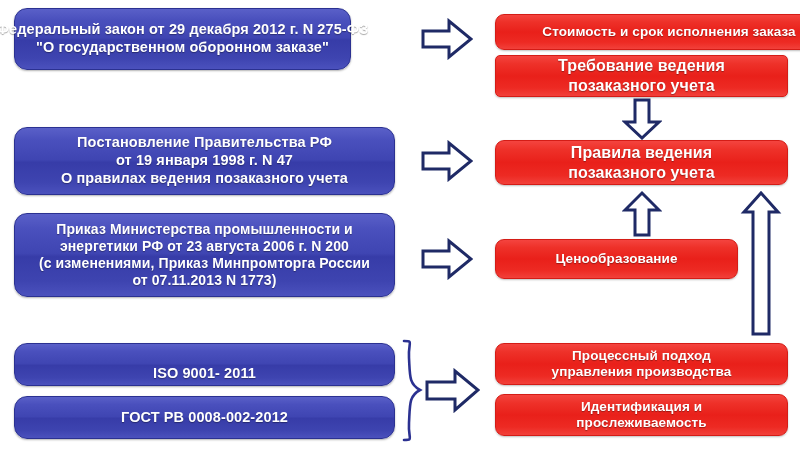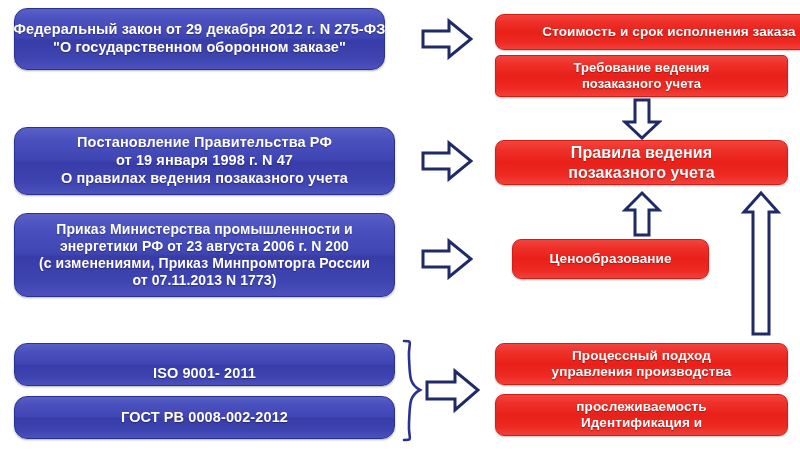--- a/index.html
+++ b/index.html
@@ -57,21 +57,21 @@
   .box span.line { display: block; white-space: nowrap; }
   .box .txt { display: block; }
   .arrow-svg { position: absolute; }
   .brace-svg { position: absolute; }
 </style>
 </head>
 <body>
 
 <div id="canvas">
 
-  <div class="box box-blue" style="left:14px; top:8px; width:371px; height:62px; font-size:14.5px;">
+  <div class="box box-blue" style="left:14px; top:8px; width:337px; height:62px; font-size:14.5px;">
     <div class="txt">
       <span class="line">Федеральный закон от 29 декабря 2012 г. N 275-ФЗ</span>
       <span class="line">"О государственном оборонном заказе"</span>
     </div>
   </div>
 
   <div class="box box-blue" style="left:14px; top:127px; width:381px; height:68px; font-size:14.5px;">
     <div class="txt">
       <span class="line">Постановление Правительства РФ</span>
       <span class="line">от 19 января 1998 г. N 47</span>
@@ -99,51 +99,51 @@
       <span class="line">ГОСТ РВ 0008-002-2012</span>
     </div>
   </div>
 
   <div class="box box-red" style="left:495px; top:14px; width:348px; height:36px; font-size:13.5px;">
     <div class="txt">
       <span class="line">Стоимость и срок исполнения заказа</span>
     </div>
   </div>
 
-  <div class="box box-red" style="left:495px; top:55px; width:293px; height:42px; font-size:13px; border-radius:5px;">
+  <div class="box box-red" style="left:495px; top:55px; width:293px; height:42px; font-size:16px; border-radius:5px;">
     <div class="txt">
       <span class="line">Требование ведения</span>
       <span class="line">позаказного учета</span>
     </div>
   </div>
 
   <div class="box box-red" style="left:495px; top:140px; width:293px; height:45px; font-size:16px;">
     <div class="txt">
       <span class="line">Правила ведения</span>
       <span class="line">позаказного учета</span>
     </div>
   </div>
 
-  <div class="box box-red" style="left:495px; top:239px; width:197px; height:40px; font-size:13.5px;margin-left:17px;">
+  <div class="box box-red" style="left:495px; top:239px; width:243px; height:40px; font-size:13.5px;">
     <div class="txt">
       <span class="line">Ценообразование</span>
     </div>
   </div>
 
   <div class="box box-red" style="left:495px; top:343px; width:293px; height:42px; font-size:13.5px;">
     <div class="txt">
       <span class="line">Процессный подход</span>
       <span class="line">управления производства</span>
     </div>
   </div>
 
   <div class="box box-red" style="left:495px; top:394px; width:293px; height:42px; font-size:13.5px;">
     <div class="txt">
+      <span class="line">Идентификация и</span>
       <span class="line">прослеживаемость</span>
-      <span class="line">Идентификация и</span>
     </div>
   </div>
 
   <svg class="arrow-svg" style="left:421px; top:18px;" width="52" height="42" viewBox="0 0 52 42">
     <polygon points="2,13 28,13 28,3 50,21 28,39 28,29 2,29" fill="#ffffff" stroke="#1f2a66" stroke-width="3" stroke-linejoin="miter"></polygon>
   </svg>
 
   <svg class="arrow-svg" style="left:421px; top:140px;" width="52" height="42" viewBox="0 0 52 42">
     <polygon points="2,13 28,13 28,3 50,21 28,39 28,29 2,29" fill="#ffffff" stroke="#1f2a66" stroke-width="3" stroke-linejoin="miter"></polygon>
   </svg>

